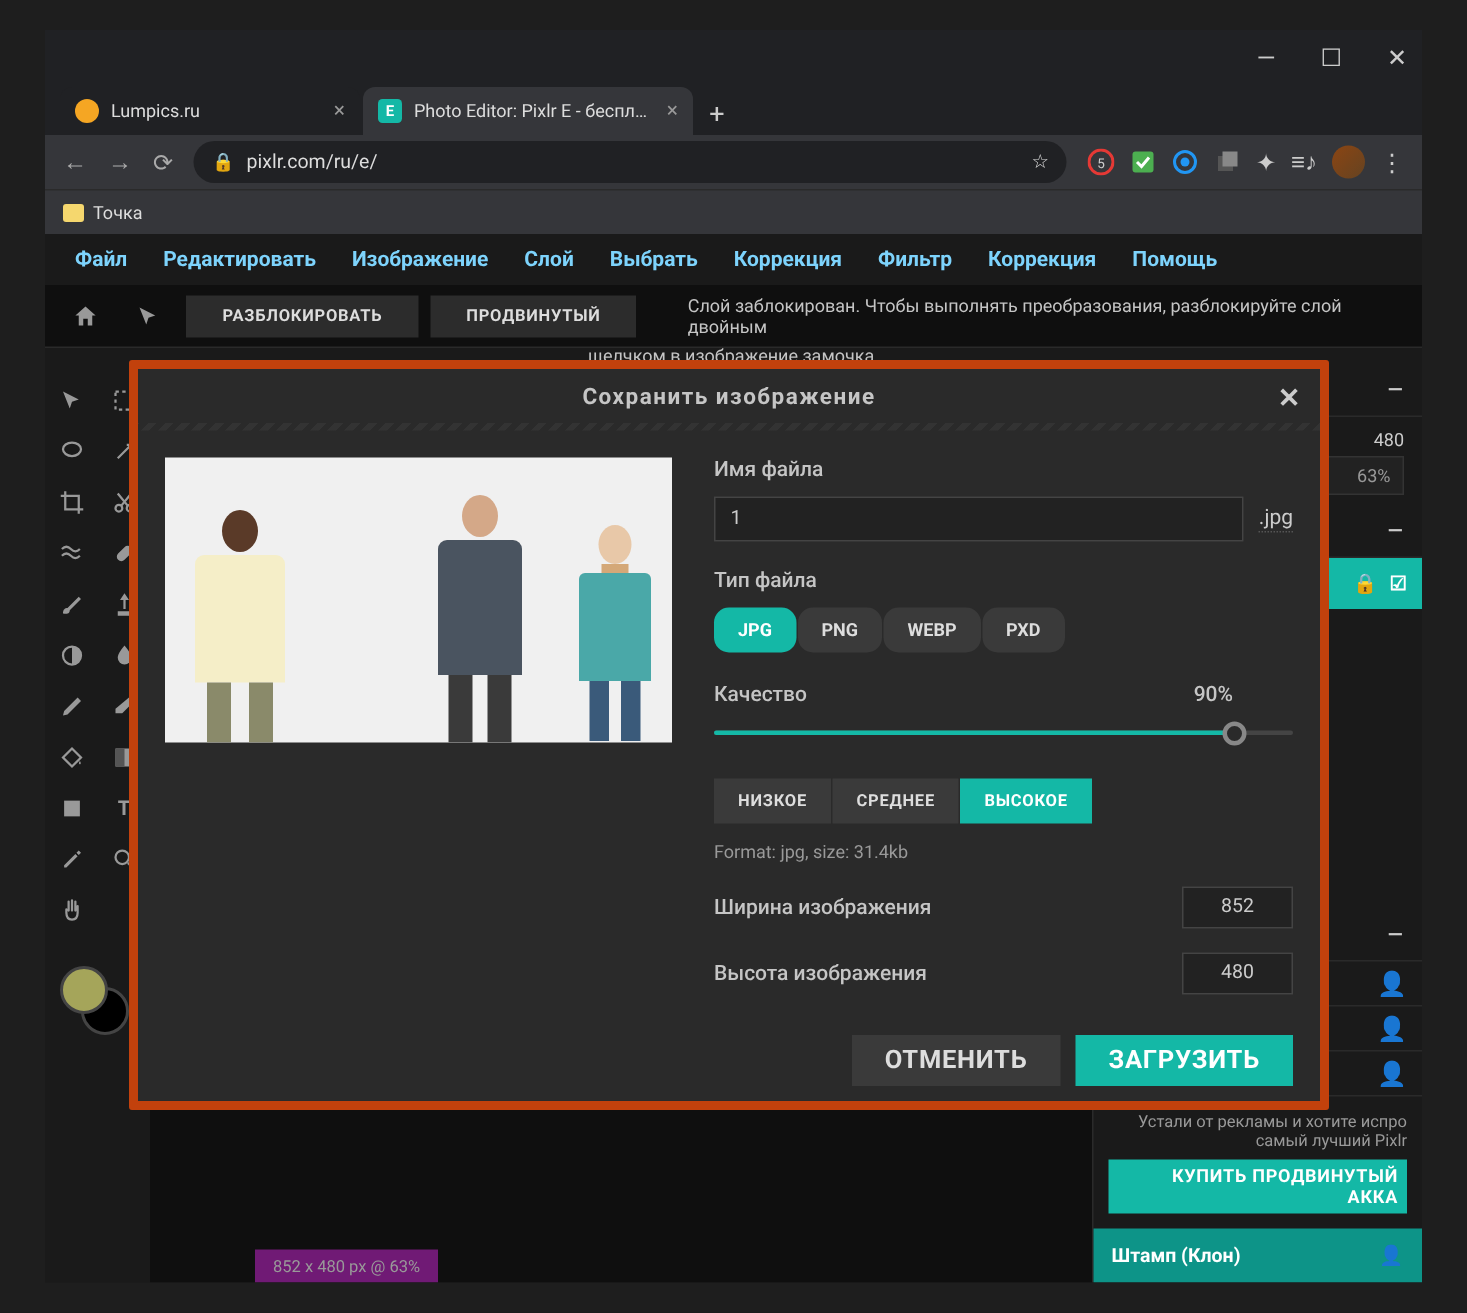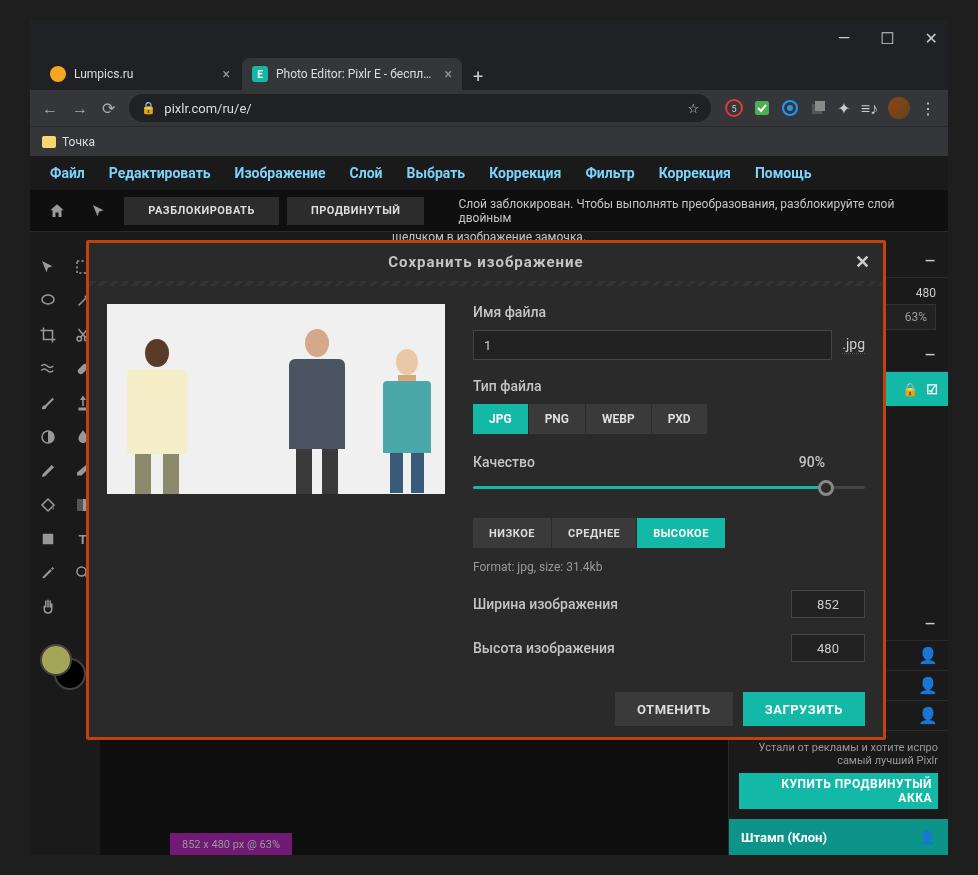--- a/index.html
+++ b/index.html
@@ -41,48 +41,48 @@
 .panelbody { padding:8px 12px; font-size:12px; color:#ccc; }
 .dimgrid { display:grid; grid-template-columns:1fr 1fr; gap:4px 20px; text-align:right; }
 .zoomrow { height:26px; background:#222; border:1px solid #333; display:flex; align-items:center; justify-content:flex-end; padding:0 8px; margin-top:4px; color:#999; }
 .layerhead { height:34px; background:#14b8a6; display:flex; align-items:center; padding:0 10px; font-size:13px; font-weight:bold; color:#fff; justify-content:space-between; }
 .layerrow { height:30px; display:flex; align-items:center; justify-content:flex-end; padding:0 10px; gap:6px; border-bottom:1px solid #2a2a2a; }
 .adban { margin-top:auto; padding:10px; text-align:right; font-size:11px; color:#999; }
 .adbtn { height:36px; background:#14b8a6; color:#fff; font-weight:bold; font-size:12px; display:flex; align-items:center; justify-content:center; letter-spacing:0.5px; margin-top:6px; padding:0 6px;}
 .stamp { height:36px; background:#0d9488; color:#fff; font-weight:bold; font-size:13px; display:flex; align-items:center; padding:0 12px; justify-content:space-between; }
 .statusbar { height:22px; position:absolute; bottom:0; left:70px; background:#701a75; display:flex; align-items:center; padding:0 12px; font-size:11px; color:#999; }
 
-.modal { position:absolute; top:240px; left:86px; width:800px; height:500px; background:#2a2a2a; border:3px solid #c2410c; border-radius:2px; display:flex; flex-direction:column; z-index:100; }
+.modal { position:absolute; top:240px; left:86px; width:800px; height:500px; background:#2a2a2a; border:6px solid #c2410c; border-radius:2px; display:flex; flex-direction:column; z-index:100; }
 .modal-header { height:38px; display:flex; align-items:center; justify-content:center; position:relative; font-size:15px; font-weight:bold; color:#c5c5c5; letter-spacing:1px; }
 .modal-header .x { position:absolute; right:12px; top:8px; color:#ccc; font-size:18px; font-weight:bold; }
 .modal-hr { height:5px; background:repeating-linear-gradient(-45deg,#333,#333 4px,#2a2a2a 4px,#2a2a2a 8px); }
 .modal-body { flex:1; display:flex; padding:18px; gap:28px; }
 .preview { width:338px; height:190px; background:#f0f0f0; position:relative; overflow:hidden; }
 .person { position:absolute; bottom:0; }
 .person .head { border-radius:50%; }
 .form { flex:1; display:flex; flex-direction:column; gap:10px; }
 .lbl { font-size:14px; color:#c5c5c5; font-weight:500; }
 .filerow { display:flex; align-items:center; gap:10px; }
 .input { flex:1; height:30px; background:#222; border:1px solid #444; color:#ccc; padding:0 10px; font-size:13px; }
 .ext-l { font-size:14px; color:#ccc; border-bottom:1px dotted #555; padding-bottom:1px; }
 .typebtns { display:flex; gap:1px; }
-.typebtn { height:30px; background:#3a3a3a; color:#ddd; font-size:12px; font-weight:bold; padding:0 16px; display:flex; align-items:center; }
+.typebtn { height:30px; background:#3a3a3a; color:#ddd; font-size:12px; font-weight:bold; padding:0 16px; display:flex; align-items:center;border-radius:10px; }
 .typebtn.active { background:#14b8a6; color:#fff; }
 .sliderrow { position:relative; height:18px; }
 .track { position:absolute; top:6px; left:0; right:0; height:3px; background:#444; border-radius:2px; }
 .fill { position:absolute; top:6px; left:0; width:90%; height:3px; background:#14b8a6; border-radius:2px; }
 .thumb { position:absolute; top:0; left:calc(90% - 8px); width:16px; height:16px; border-radius:50%; background:#2a2a2a; border:3px solid #888; }
 .qbtns { display:flex; gap:1px; }
 .qbtn { height:30px; background:#3a3a3a; color:#ddd; font-size:11px; font-weight:bold; padding:0 16px; display:flex; align-items:center; letter-spacing:0.5px; }
 .qbtn.active { background:#14b8a6; color:#fff; }
 .fmtinfo { font-size:12px; color:#999; margin-top:2px; }
 .dimrow { display:flex; align-items:center; justify-content:space-between; margin-top:6px; }
 .diminput { width:74px; height:28px; background:#222; border:1px solid #444; color:#ccc; text-align:center; font-size:13px; }
 .modal-footer { height:56px; display:flex; align-items:center; justify-content:flex-end; padding:0 18px; gap:10px; }
-.btn { height:34px; padding:0 22px; font-size:13px; font-weight:bold; letter-spacing:0.5px; display:flex; align-items:center; color:#fff; }
+.btn { height:34px; padding:0 22px; font-size:17px; font-weight:bold; letter-spacing:0.5px; display:flex; align-items:center; color:#fff; }
 .btn.cancel { background:#3a3a3a; color:#ddd;}
 .btn.primary { background:#14b8a6; }
 .submsg { text-align:center; font-size:12px; color:#c5c5c5; margin-top:-2px; }
 </style>
 </head>
 <body>
 
 <div class="window">
   <div class="titlebar">
     <span>—</span>

